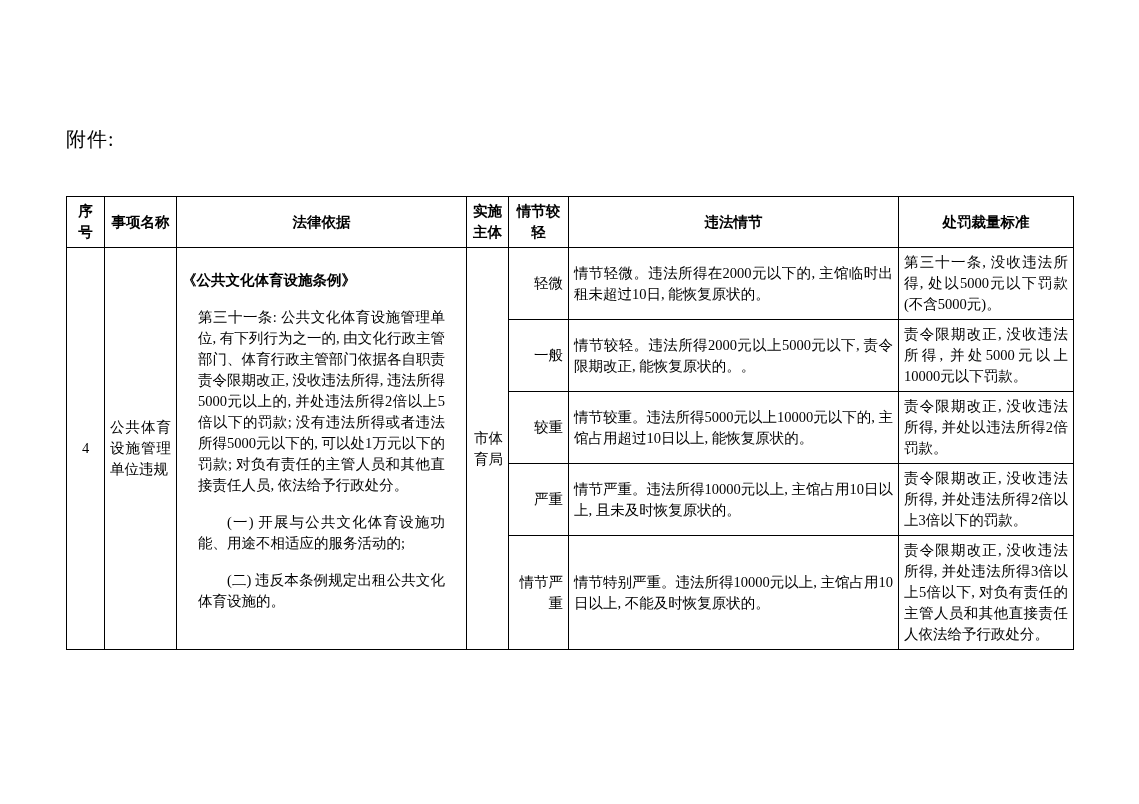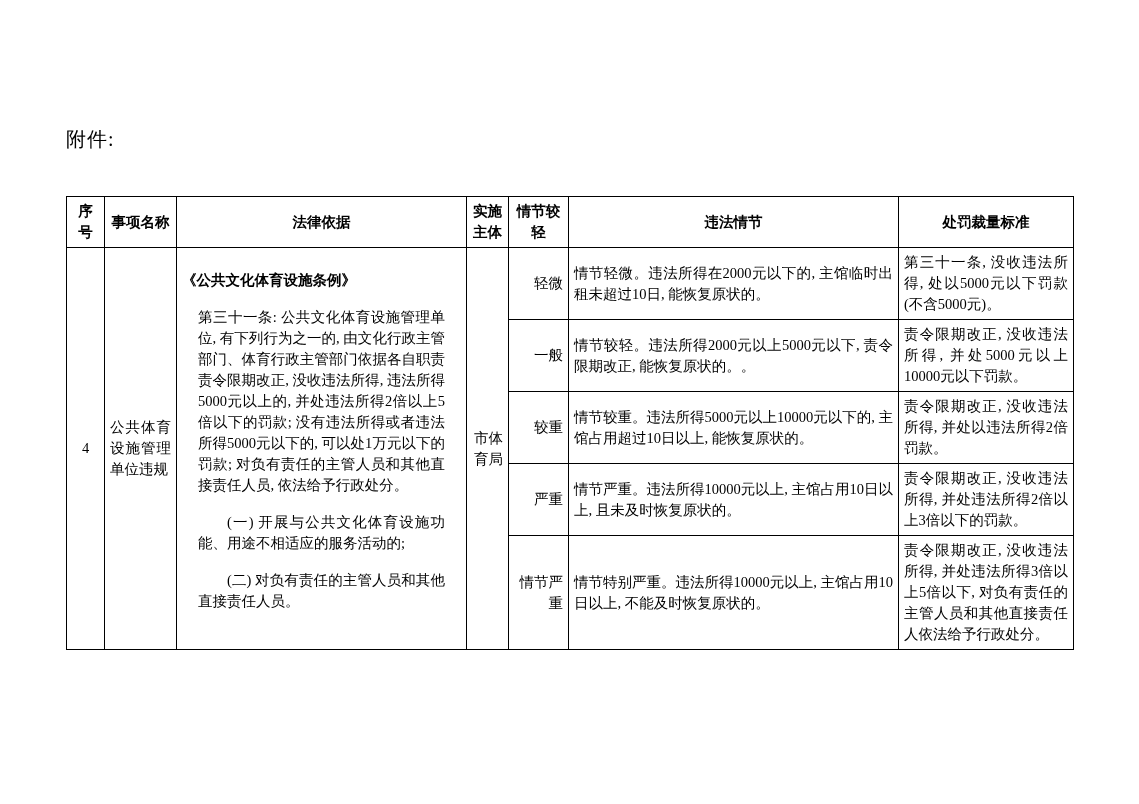--- a/index.html
+++ b/index.html
@@ -156,21 +156,21 @@
       </tr>
     </thead>
     <tbody>
       <tr>
         <td class="seq-cell" rowspan="5">4</td>
         <td class="name-cell" rowspan="5">公共体育设施管理单位违规</td>
         <td class="legal-cell" rowspan="5">
           <span class="legal-title">《公共文化体育设施条例》</span>
           <p>第三十一条: 公共文化体育设施管理单位, 有下列行为之一的, 由文化行政主管部门、体育行政主管部门依据各自职责责令限期改正, 没收违法所得, 违法所得5000元以上的, 并处违法所得2倍以上5倍以下的罚款; 没有违法所得或者违法所得5000元以下的, 可以处1万元以下的罚款; 对负有责任的主管人员和其他直接责任人员, 依法给予行政处分。</p>
           <p class="indent">(一) 开展与公共文化体育设施功能、用途不相适应的服务活动的;</p>
-          <p class="indent">(二) 对负有责任的主管人员和其他直接责任人员。</p>
+          <p class="indent">(二) 违反本条例规定出租公共文化体育设施的。</p>
         </td>
         <td class="org-cell" rowspan="5">市体育局</td>
         <td class="degree-cell">轻微</td>
         <td class="detail-cell">情节轻微。违法所得在2000元以下的, 主馆临时出租未超过10日, 能恢复原状的。</td>
         <td class="std-cell">第三十一条, 没收违法所得, 处以5000元以下罚款(不含5000元)。</td>
       </tr>
       <tr>
         <td class="degree-cell">一般</td>
         <td class="detail-cell">情节较轻。违法所得2000元以上5000元以下, 责令限期改正, 能恢复原状的。。</td>
         <td class="std-cell">责令限期改正, 没收违法所得, 并处5000元以上10000元以下罚款。</td>

